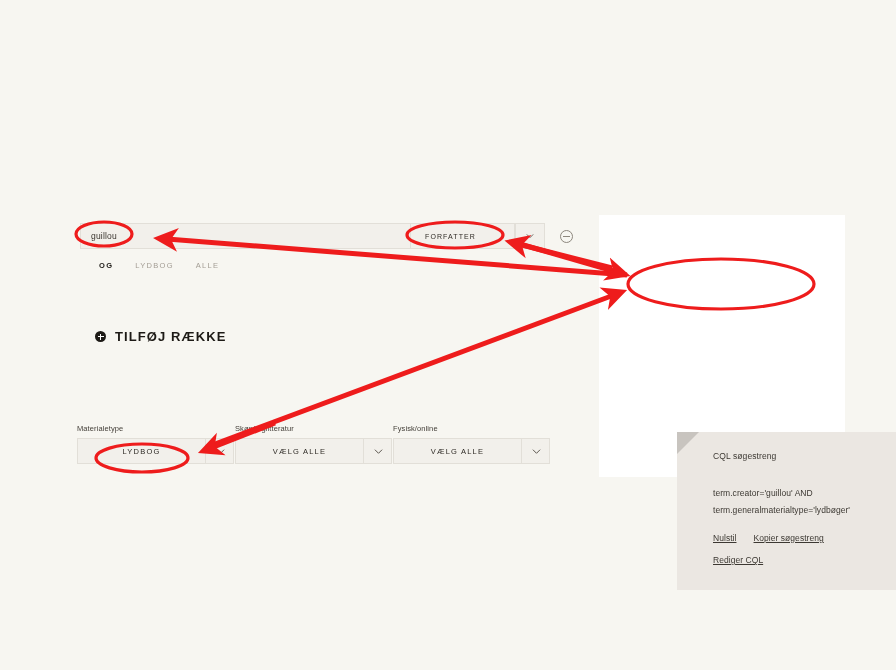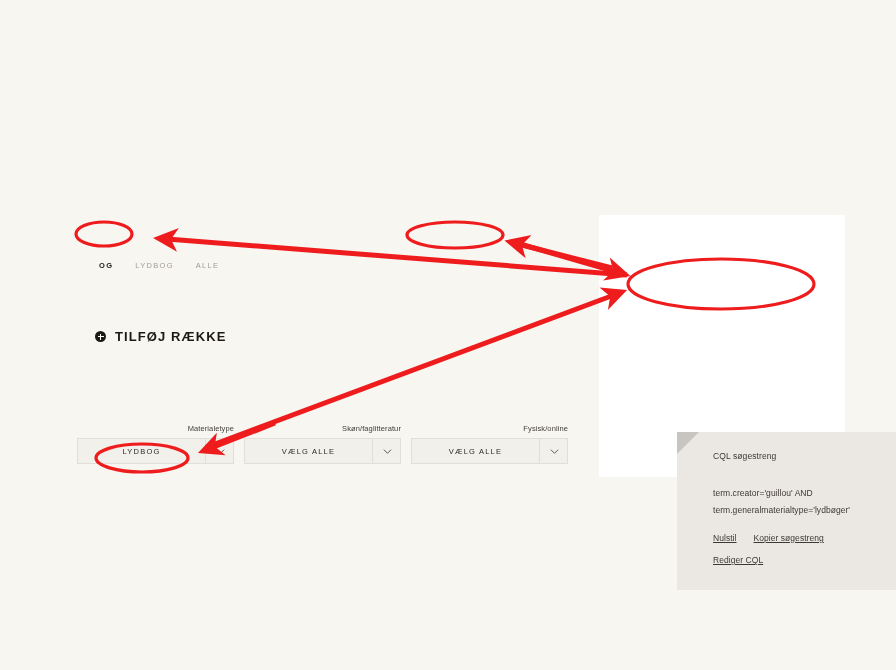--- a/index.html
+++ b/index.html
@@ -167,22 +167,21 @@
     color: #1d1a16;
     font-weight: bold;
   }
 
   
   #filters {
     position: absolute;
     left: 77px;
     top: 424px;
     display: flex;
-    gap: 10px;
-    text-align: right;
+    gap: 1px;
   }
   .filter-group { width: 157px; }
   .filter-label {
     font-size: 7.5px;
     color: #45403a;
     margin-bottom: 5px;
     letter-spacing: .1px;
   }
   .filter-control {
     height: 26px;
@@ -279,20 +278,36 @@
     pointer-events: none;
   }
 </style>
 </head>
 <body>
 
 <div id="advanced-search-panel">
 
   <div id="form-column">
 
+    <div class="search-row" id="search-row-1">
+      <div class="row-input">guillou</div>
+      <div class="row-select">FORFATTER</div>
+      <div class="row-select-caret">
+        <span class="caret">
+          <svg width="8" height="8" viewBox="0 0 10 10">
+              <path d="M1 3 L5 7 L9 3" fill="none" stroke="#5c564e" stroke-width="1.1"></path>
+            </svg>
+        </span>
+      </div>
+      <div class="row-remove">
+        <span class="minus-circle">
+            <i></i>
+          </span>
+      </div>
+    </div>
 
     <div id="operator-row">
       <span class="operator active">OG</span>
       <span class="operator">LYDBOG</span>
       <span class="operator">ALLE</span>
     </div>
 
 
   </div>
 

